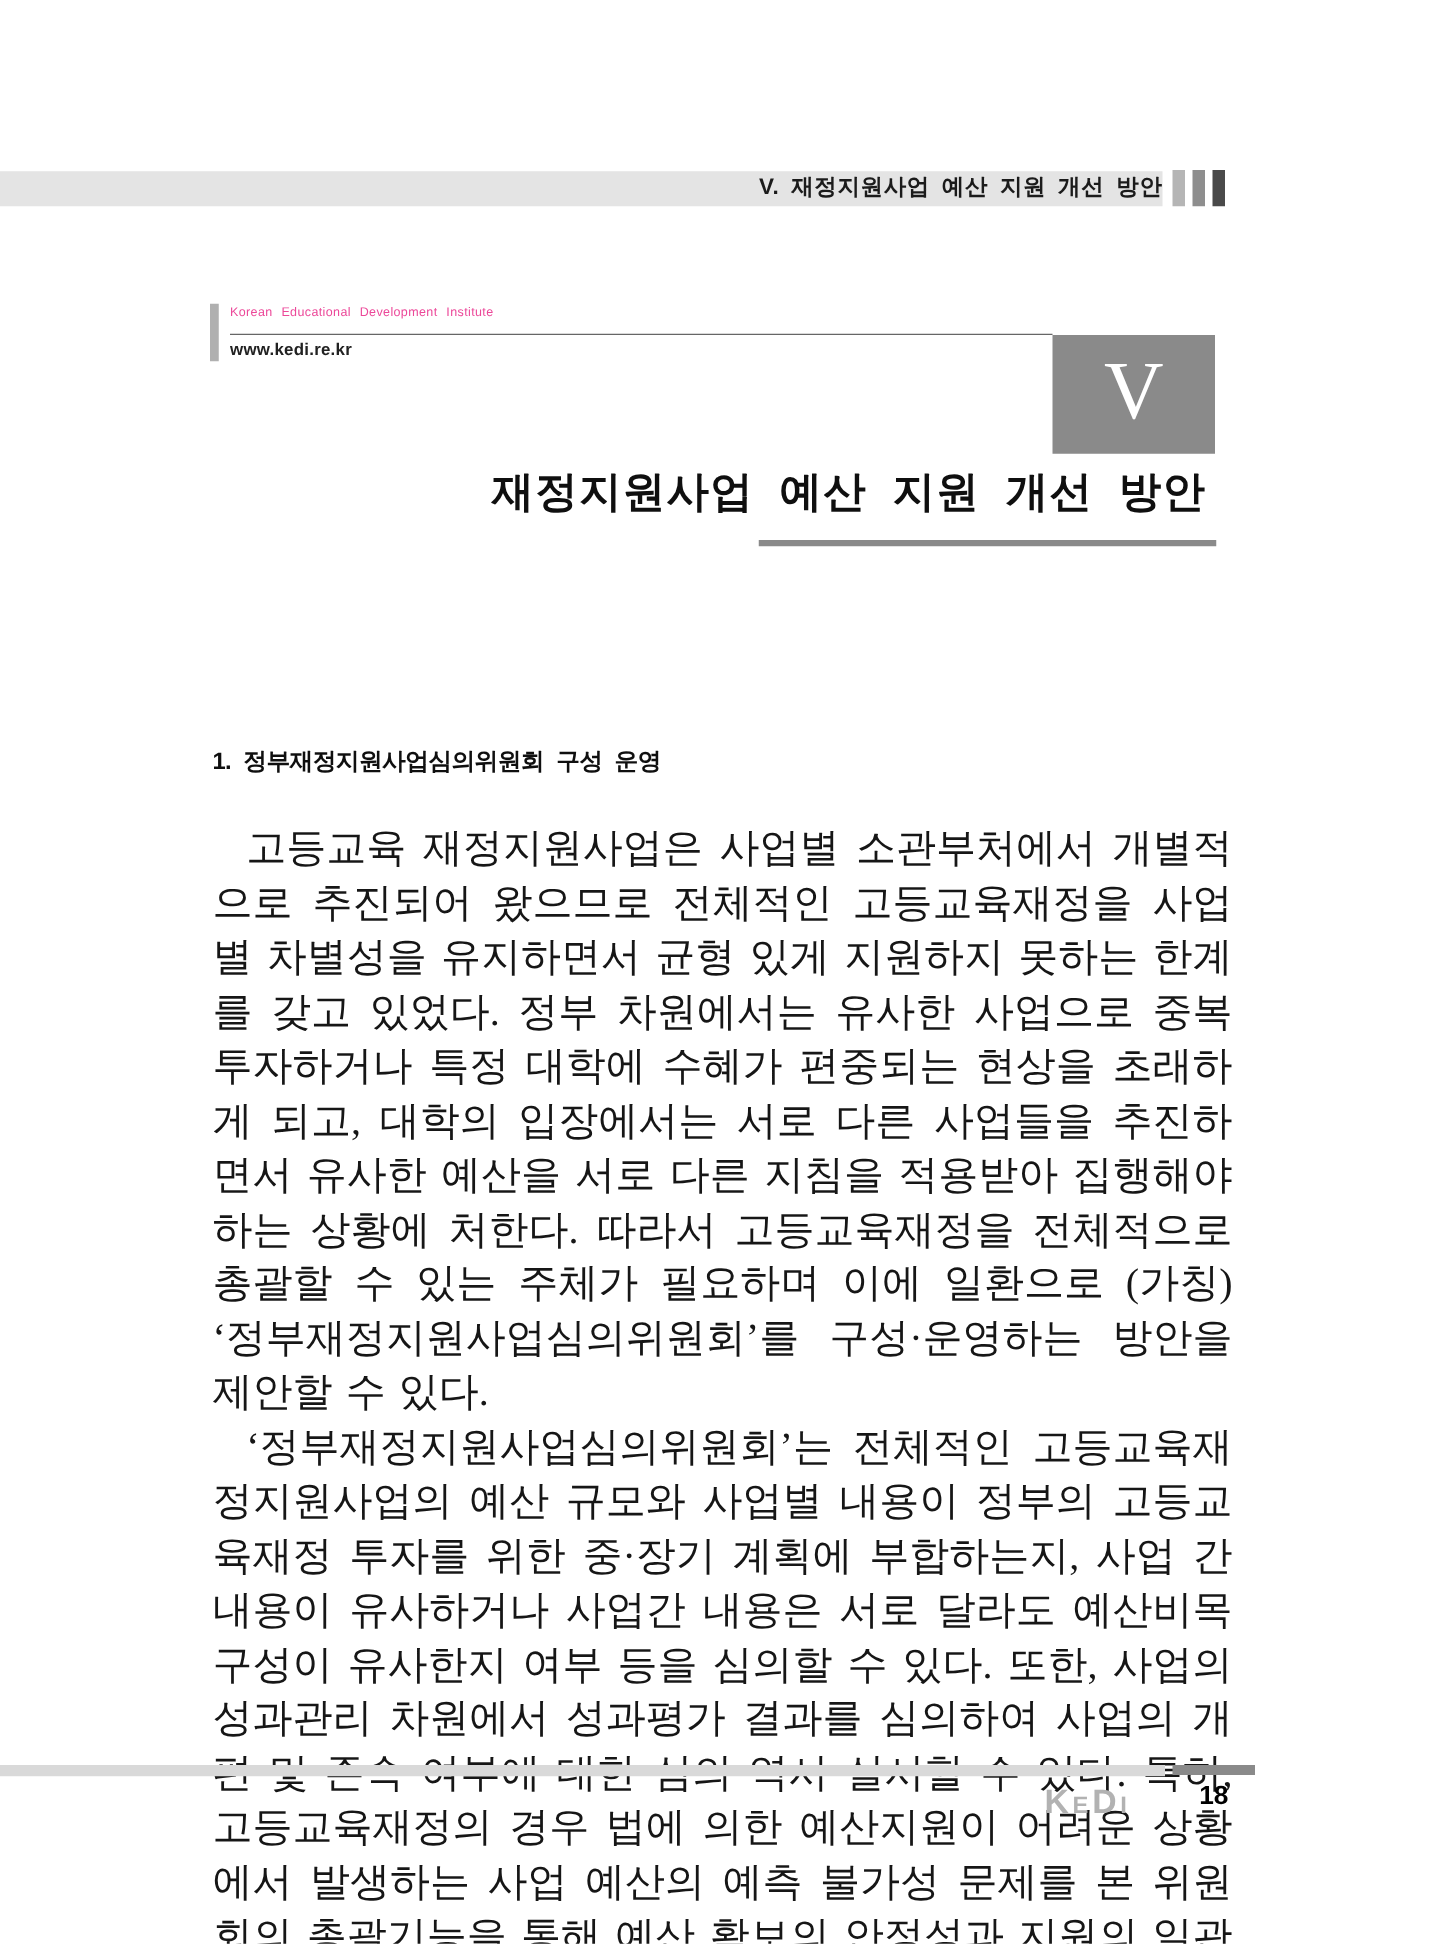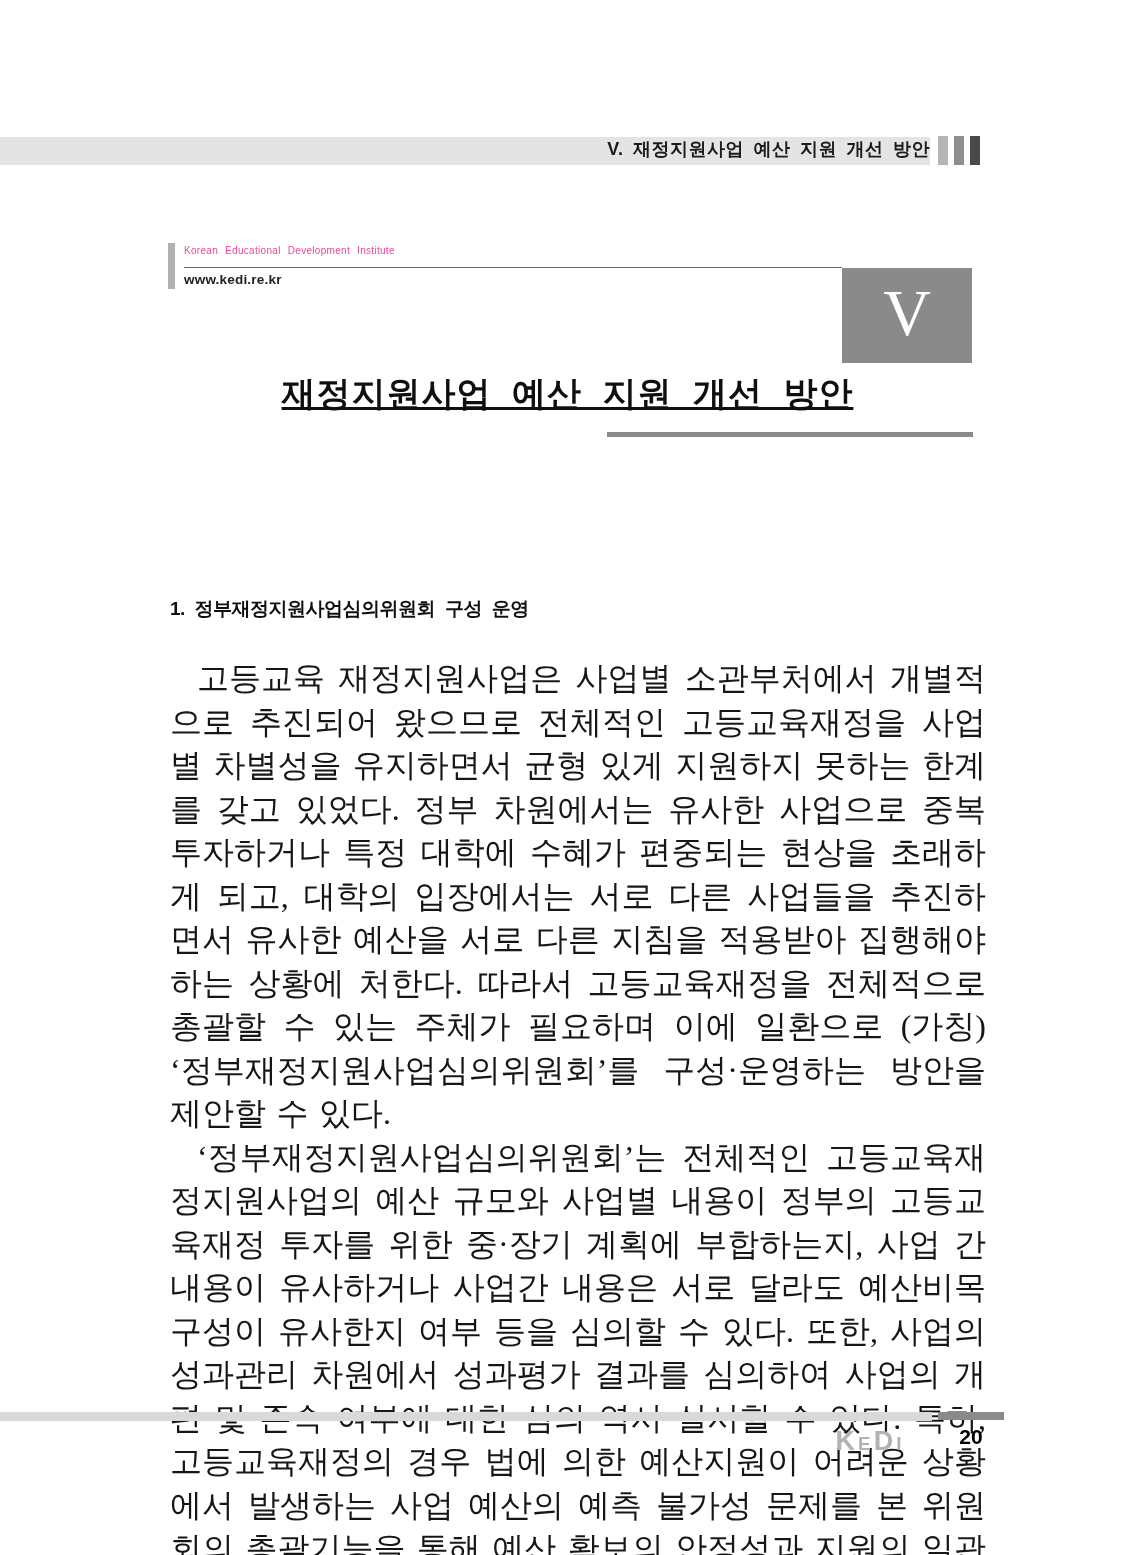--- a/index.html
+++ b/index.html
@@ -81,28 +81,27 @@
     font-family: "Liberation Serif", serif;
     font-size: 66px;
     line-height: 1;
     color: #ffffff;
     padding-bottom: 6px;
   }
   .page-title {
     position: absolute;
     left: 170px; top: 371px;
     width: 795px;
-    text-align: center;
+    text-align: right;
     font-weight: bold;
     font-size: 34px;
     letter-spacing: 1px;
     word-spacing: 10px;
     color: #0f0f0f;
     white-space: nowrap;
-    text-decoration: underline;
   }
   .title-underline {
     position: absolute;
     left: 607px; top: 432px;
     width: 366px; height: 5px;
     background: #8a8a8a;
   }
 
   
   .section-heading {
@@ -193,15 +192,15 @@
   <div class="section-heading">1. 정부재정지원사업심의위원회 구성 운영</div>
 
   <div class="body-text">
     <p>고등교육 재정지원사업은 사업별 소관부처에서 개별적으로 추진되어 왔으므로 전체적인 고등교육재정을 사업별 차별성을 유지하면서 균형 있게 지원하지 못하는 한계를 갖고 있었다. 정부 차원에서는 유사한 사업으로 중복 투자하거나 특정 대학에 수혜가 편중되는 현상을 초래하게 되고, 대학의 입장에서는 서로 다른 사업들을 추진하면서 유사한 예산을 서로 다른 지침을 적용받아 집행해야하는 상황에 처한다. 따라서 고등교육재정을 전체적으로 총괄할 수 있는 주체가 필요하며 이에 일환으로 (가칭) ‘정부재정지원사업심의위원회’를 구성·운영하는 방안을 제안할 수 있다.</p>
     <p>‘정부재정지원사업심의위원회’는 전체적인 고등교육재정지원사업의 예산 규모와 사업별 내용이 정부의 고등교육재정 투자를 위한 중·장기 계획에 부합하는지, 사업 간 내용이 유사하거나 사업간 내용은 서로 달라도 예산비목 구성이 유사한지 여부 등을 심의할 수 있다. 또한, 사업의 성과관리 차원에서 성과평가 결과를 심의하여 사업의 개편 및 존속 여부에 대한 심의 역시 실시할 수 있다. 특히, 고등교육재정의 경우 법에 의한 예산지원이 어려운 상황에서 발생하는 사업 예산의 예측 불가성 문제를 본 위원회의 총괄기능을 통해 예산 확보의 안정성과 지원의 일관성을 제고할 수 있을 것이다.</p>
   </div>
 
   <span class="footer-bar-light"></span>
   <span class="footer-bar-dark"></span>
   <div class="kedi-logo"><span class="lk">K</span><span class="le">E</span><span class="ld">D</span><span class="li">I</span></div>
-  <div class="page-number">20</div>
+  <div class="page-number">18</div>
 
 </div>
 
 </body></html>

